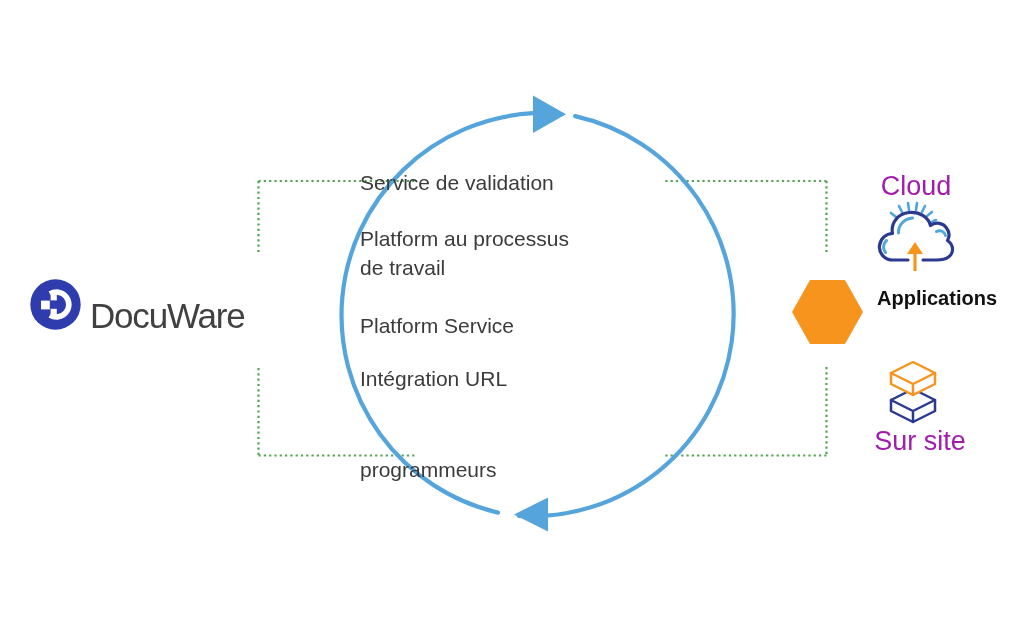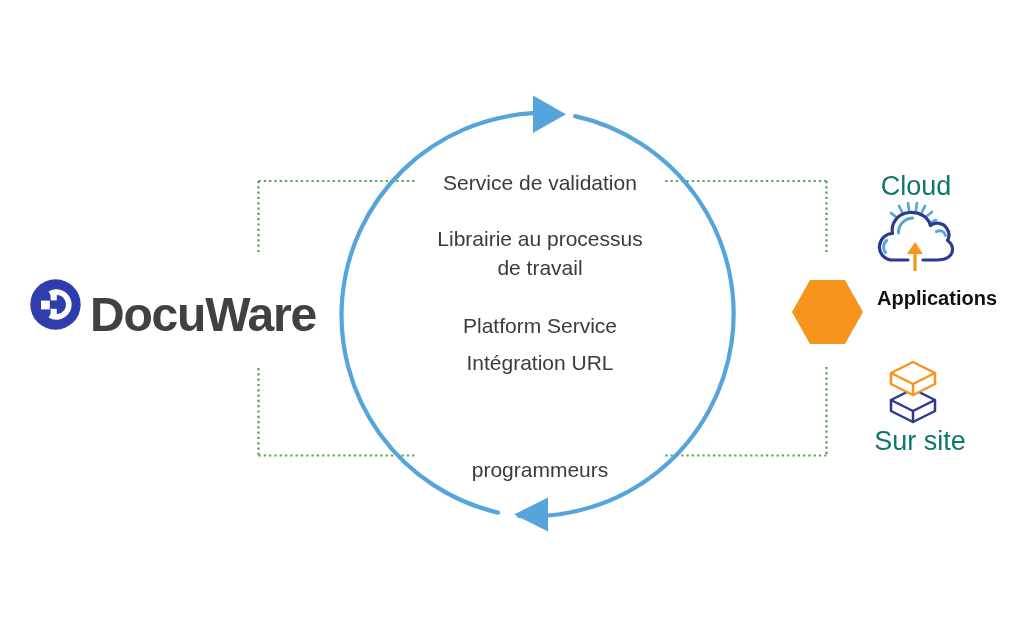--- a/index.html
+++ b/index.html
@@ -6,32 +6,32 @@
   .canvas{
     position:relative;
     width:1023px;height:630px;
     background:#ffffff;
     overflow:hidden;
     font-family:"Liberation Sans", sans-serif;
   }
   .layer{position:absolute;left:0;top:0;}
   .abs{position:absolute;}
   .wordmark{
-    left:90px;top:287px;
-    font-size:48px;font-weight:700;color:#414042;
+    left:90px;top:296px;
+    font-size:35px;font-weight:400;color:#414042;
     letter-spacing:-1.2px;white-space:nowrap;
   }
   .citem{
     position:absolute;left:360px;width:360px;
-    text-align:center;color:#3b3b3d;
+    text-align:left;color:#3b3b3d;
     font-size:21px;line-height:29px;
   }
   .cloud-label,.onsite-label{
     width:150px;text-align:center;
-    font-size:27px;color:#0f766e;white-space:nowrap;
+    font-size:27px;color:#a21caf;white-space:nowrap;
   }
   .cloud-label{left:841px;top:171px;}
   .onsite-label{left:845px;top:426px;}
   .apps-label{
     left:877px;top:286px;
     font-size:20px;font-weight:700;color:#111111;
     line-height:25.5px;white-space:nowrap;
   }
 </style>
 </head>
@@ -98,27 +98,27 @@
     </g>
   </svg>
 
   <div class="abs wordmark">DocuWare</div>
 
   <div>
     <div class="citem" style="top:168px">
       <span>Service de validation</span>
     </div>
     <div class="citem" style="top:224px">
-      <span>Librairie au processus</span><br>
+      <span>Platform au processus</span><br>
       <span>de travail</span>
     </div>
     <div class="citem" style="top:311px">
       <span>Platform Service</span>
     </div>
-    <div class="citem" style="top:348px">
+    <div class="citem" style="top:364px">
       <span>Intégration URL</span>
     </div>
     <div class="citem" style="top:426px">
       <br>
       <span>programmeurs</span>
     </div>
   </div>
 
   <div class="abs cloud-label">Cloud</div>
 

